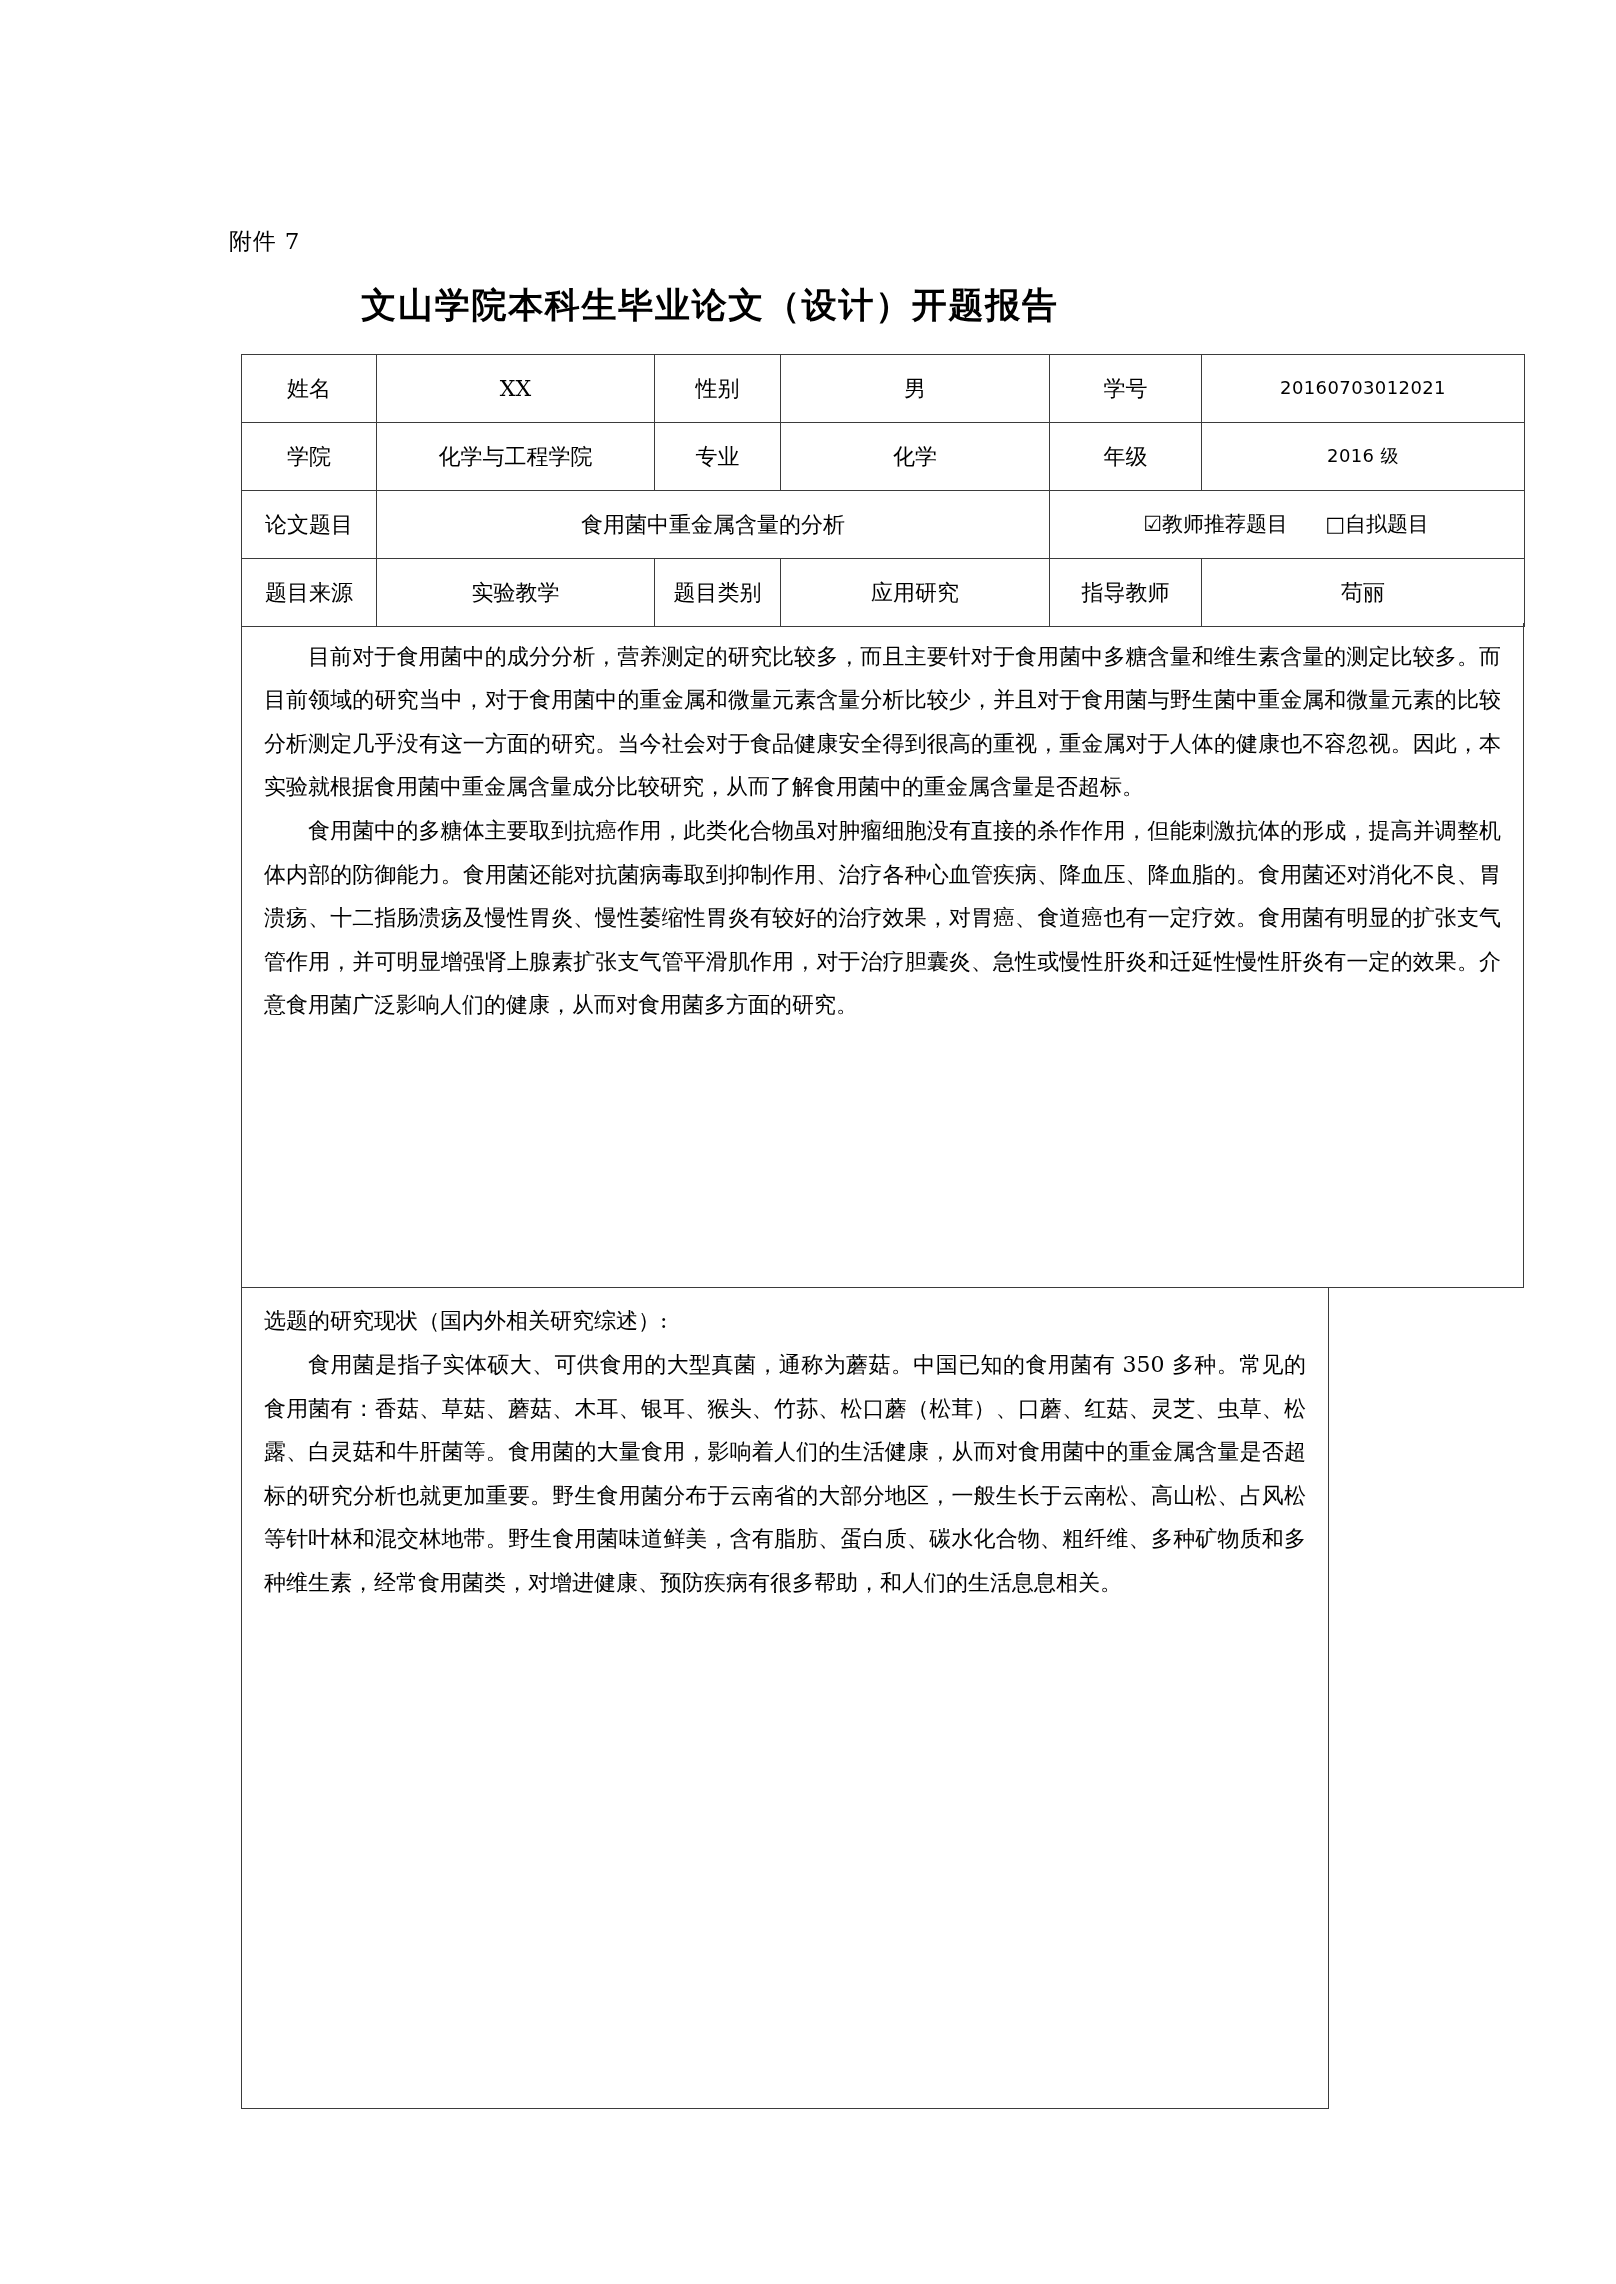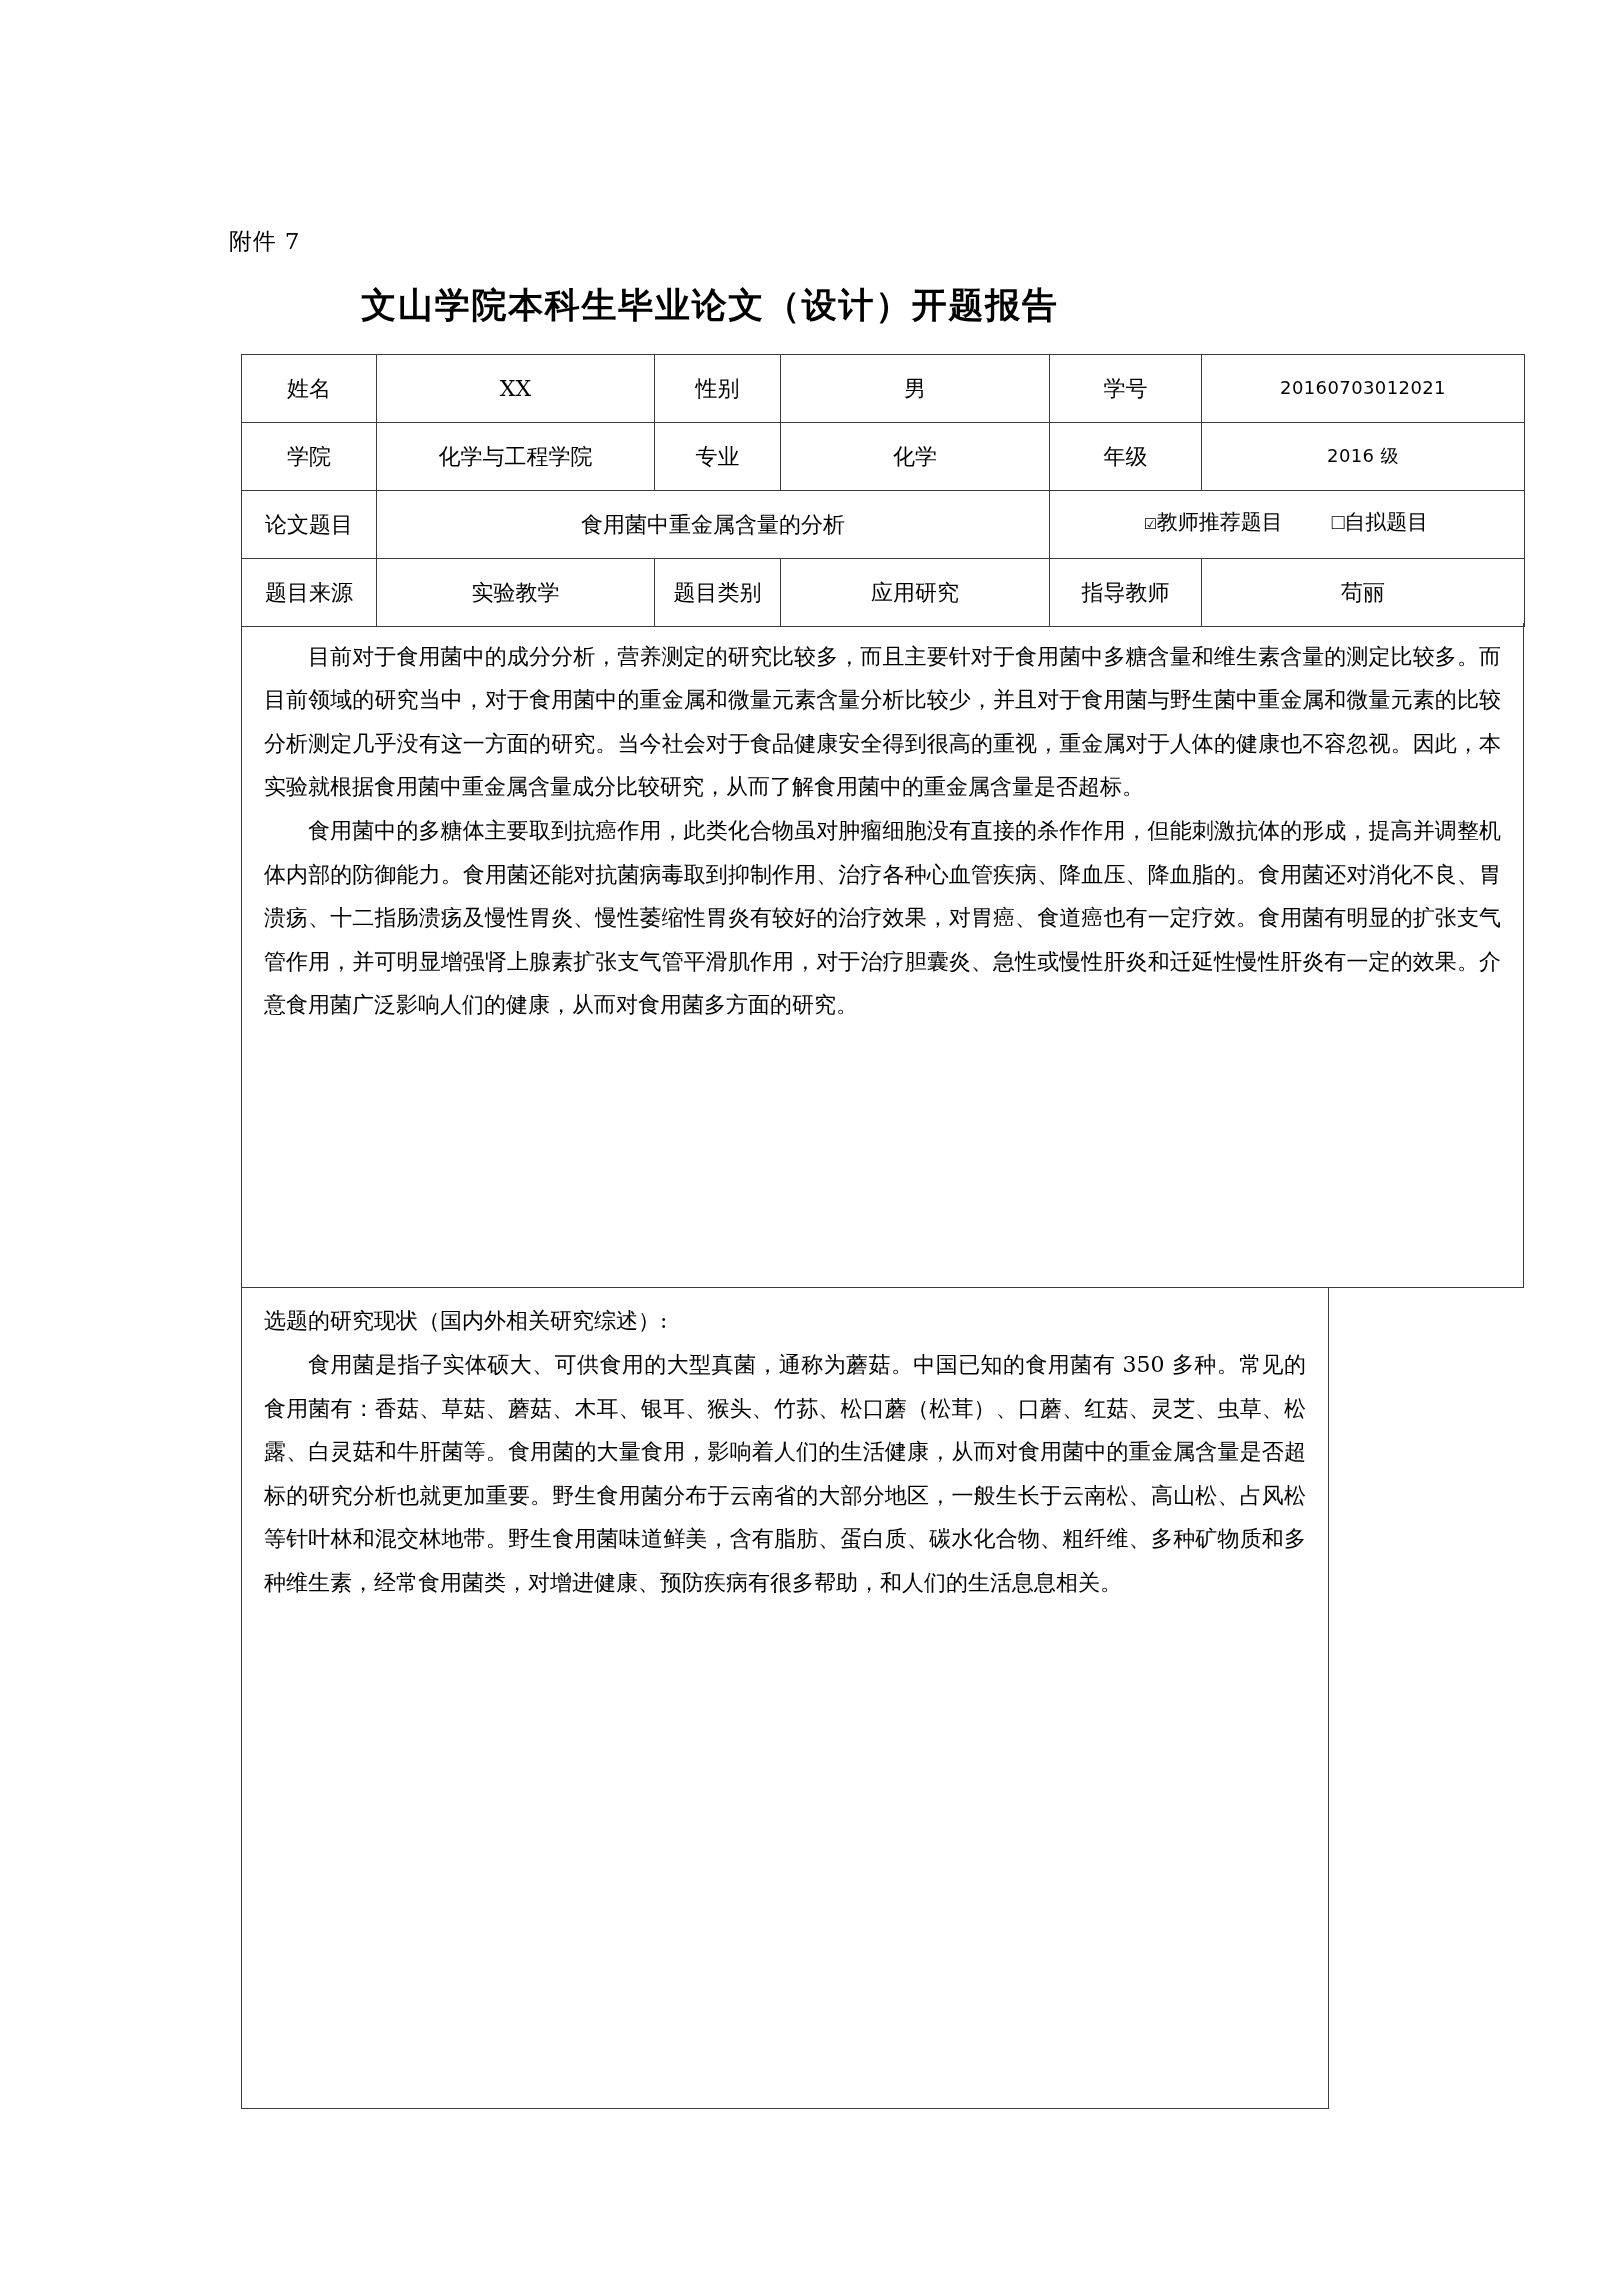--- a/index.html
+++ b/index.html
@@ -73,21 +73,20 @@
     font-family: "DejaVu Sans", "Liberation Sans", sans-serif;
     font-size: 18px;
     letter-spacing: 0.4px;
   }
   .doc-table td.title-cell {
     font-size: 22px;
   }
   .doc-table td.checks {
     font-size: 21px;
     letter-spacing: 0px;
-    font-family: Liberation Mono, monospace;
   }
   .checks .cbox {
     display: inline-block;
     margin-right: 1.7px;
   }
   .checks .gap {
     display: inline-block;
     width: 22px;
   }
   

